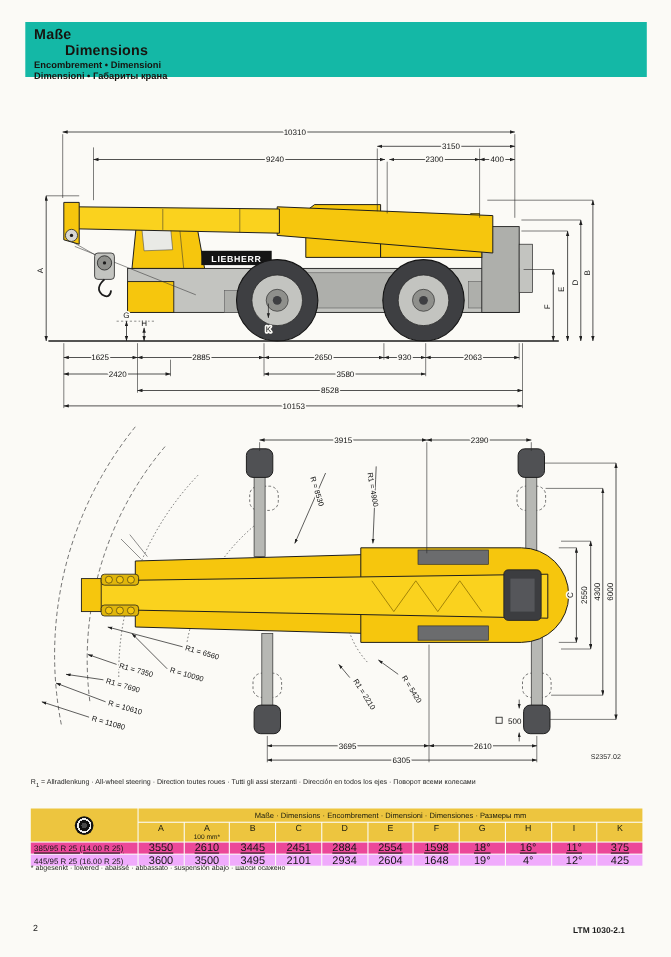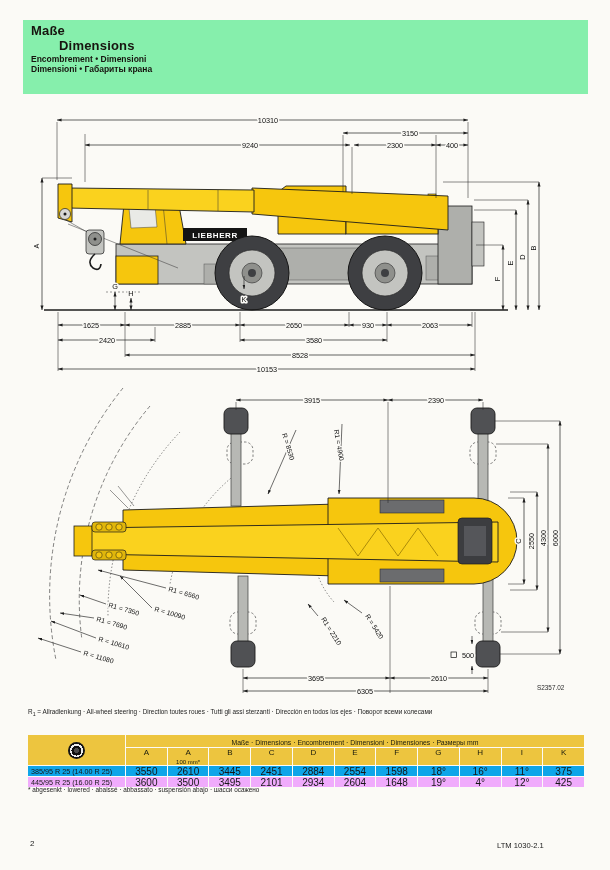--- a/index.html
+++ b/index.html
@@ -1,20 +1,20 @@
 <!DOCTYPE html>
 <html><head>
 <meta charset="utf-8">
 <style>
   html,body{margin:0;padding:0;background:#e9e8e4;}
   .page{position:relative;width:610px;height:870px;background:#fbfaf6;
         font-family:"Liberation Sans",sans-serif;overflow:hidden;
         box-shadow:0 0 4px rgba(0,0,0,.25);}
   
-  .band{position:absolute;left:23px;top:20px;width:565px;height:74px;background:#86efac;}
+  .band{position:absolute;left:23px;top:20px;width:565px;height:50px;background:#14b8a6;}
   .band .t1{position:absolute;left:8px;top:3px;font-size:13px;font-weight:bold;color:#17140f;letter-spacing:.2px;}
   .band .t2{position:absolute;left:8px;top:18px;font-size:13px;font-weight:bold;color:#17140f;letter-spacing:.2px;padding-left:28px;}
   .band .t3{position:absolute;left:8px;top:34px;font-size:8.5px;font-weight:bold;color:#17140f;}
   .band .t4{position:absolute;left:8px;top:44px;font-size:8.5px;font-weight:bold;color:#17140f;}
   
   svg{position:absolute;left:28px;}
   #side-svg{top:106px;}
   #top-svg{top:378px;}
   .dim{stroke:#1f1f1f;stroke-width:.7;}
   .ext{stroke:#2a2a2a;stroke-width:.55;}
@@ -33,29 +33,29 @@
   
   .dim-table{position:absolute;left:28px;top:735px;width:556px;display:grid;
              grid-template-columns:97px repeat(11,1fr);
              grid-template-rows:12px 17px 10px 10px;gap:1px;background:#fbfaf6;}
   .tc-y{background:#edc53f;}
   .t-tire{grid-row:1/3;grid-column:1;display:flex;align-items:center;justify-content:center;}
   .t-title{grid-row:1;grid-column:2/13;font-size:6.9px;color:#20200f;display:flex;
            align-items:flex-end;justify-content:center;padding-bottom:1px;}
   .t-h{grid-row:2;font-size:8px;color:#20200f;text-align:center;line-height:8.5px;padding-top:1px;}
   .t-sub{display:block;font-size:6px;}
-  .r1{background:#0ea5e9;}
+  .r1{background:#ec4899;text-decoration:underline;}
   .r2{background:#f0abfc;}
   .td{font-size:10px;color:#161616;display:flex;align-items:center;justify-content:center;}
   .td-tire{justify-content:flex-start;padding-left:3px;font-size:7.2px;white-space:nowrap;}
   .tire-icon{width:17px;height:17px;border-radius:50%;
      background:radial-gradient(circle,#4a4a4a 0 2.5px,#101010 2.5px 5px,#ececec 5px 6.6px,#141414 6.6px);}
   
   .pgnum{position:absolute;left:30px;top:839px;font-size:8px;color:#222;}
-  .model{position:absolute;left:497px;top:841px;font-size:7.6px;font-weight:normal;color:#1a1a1a;}
+  .model{position:absolute;left:521px;top:841px;font-size:7.6px;font-weight:bold;color:#1a1a1a;}
 </style>
 </head>
 <body>
 
 <div class="page">
 
   <div class="band">
     <div class="t1">Maße</div>
     <div class="t2">Dimensions</div>
     <div class="t3">Encombrement • Dimensioni</div>

